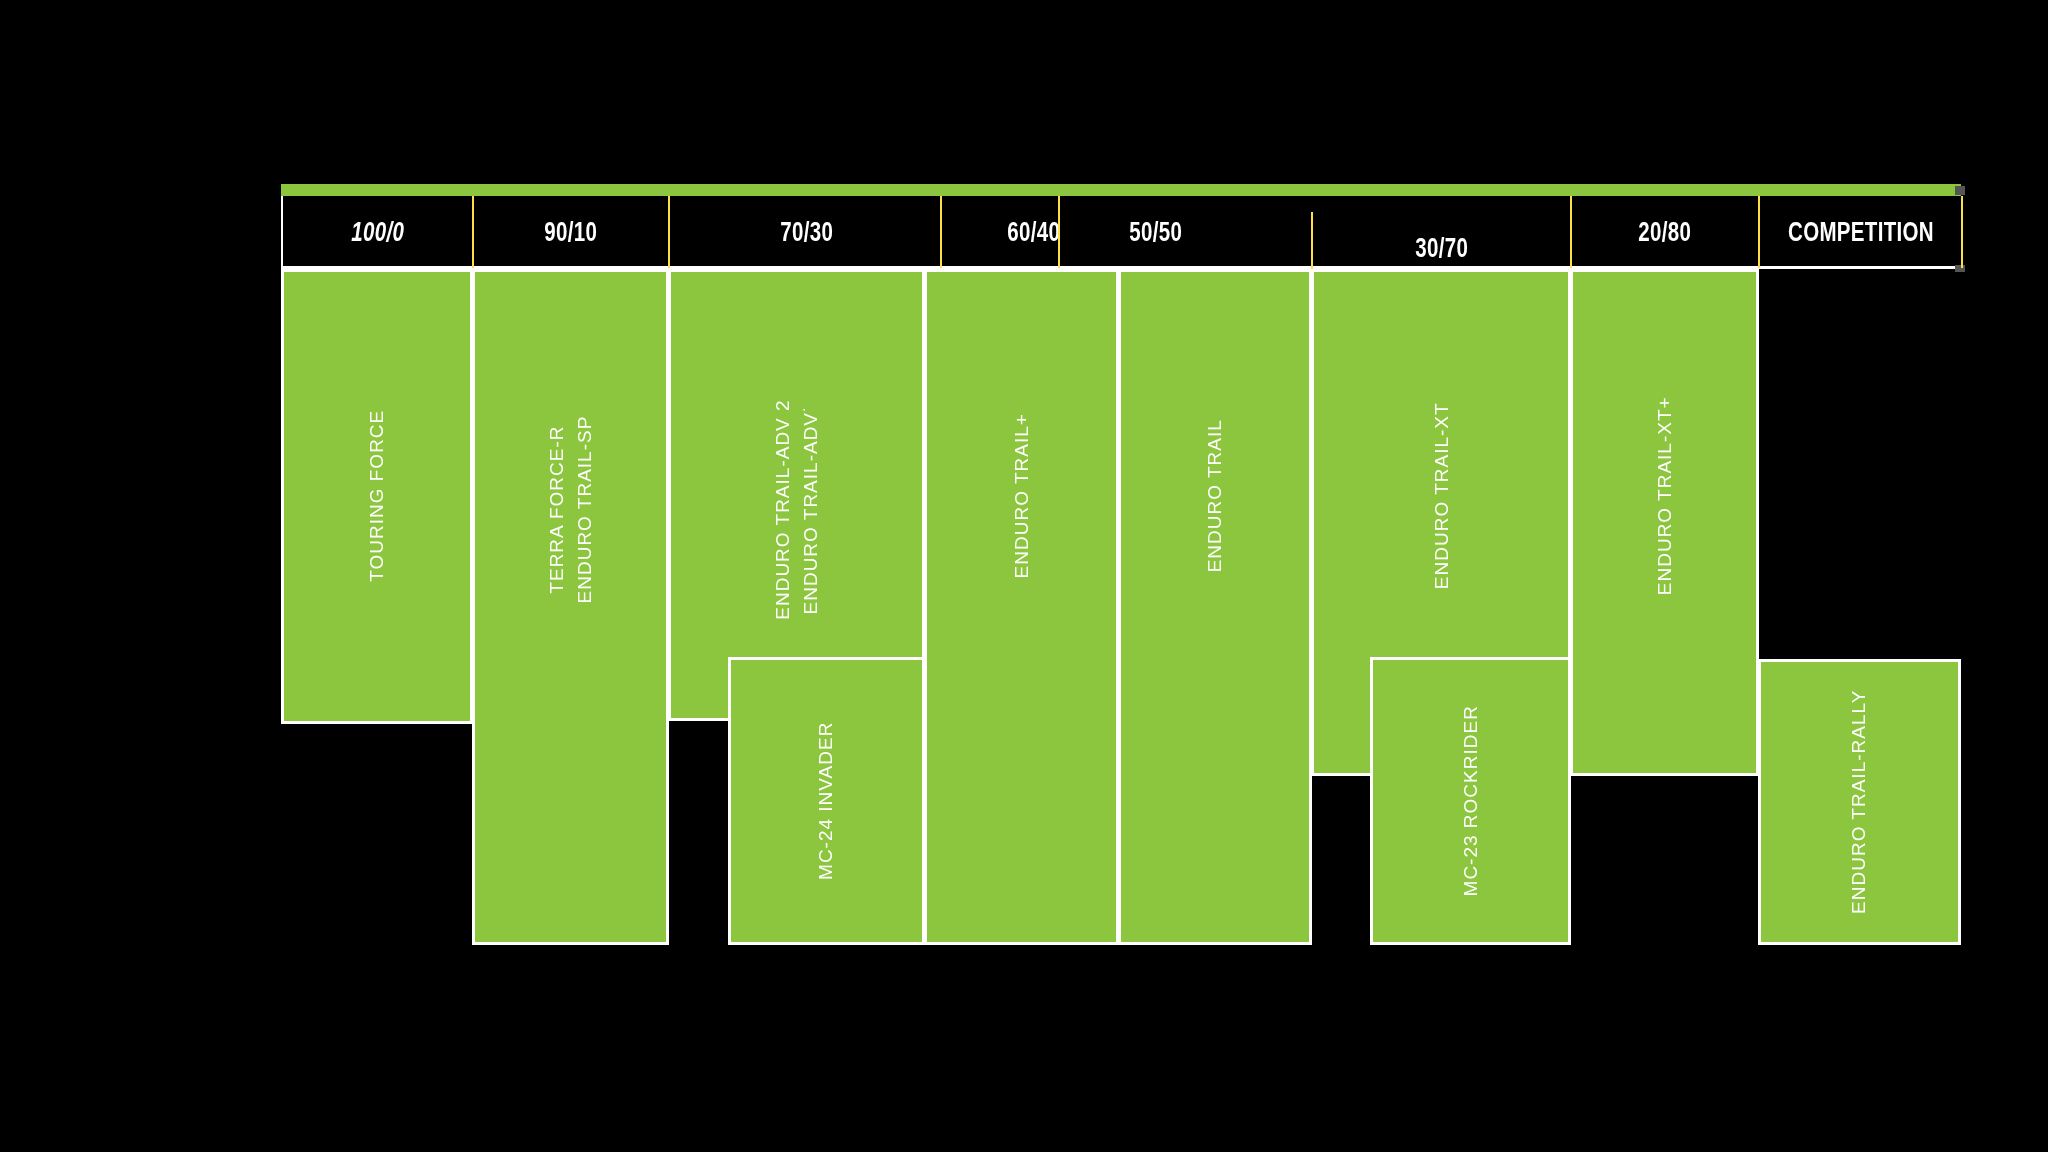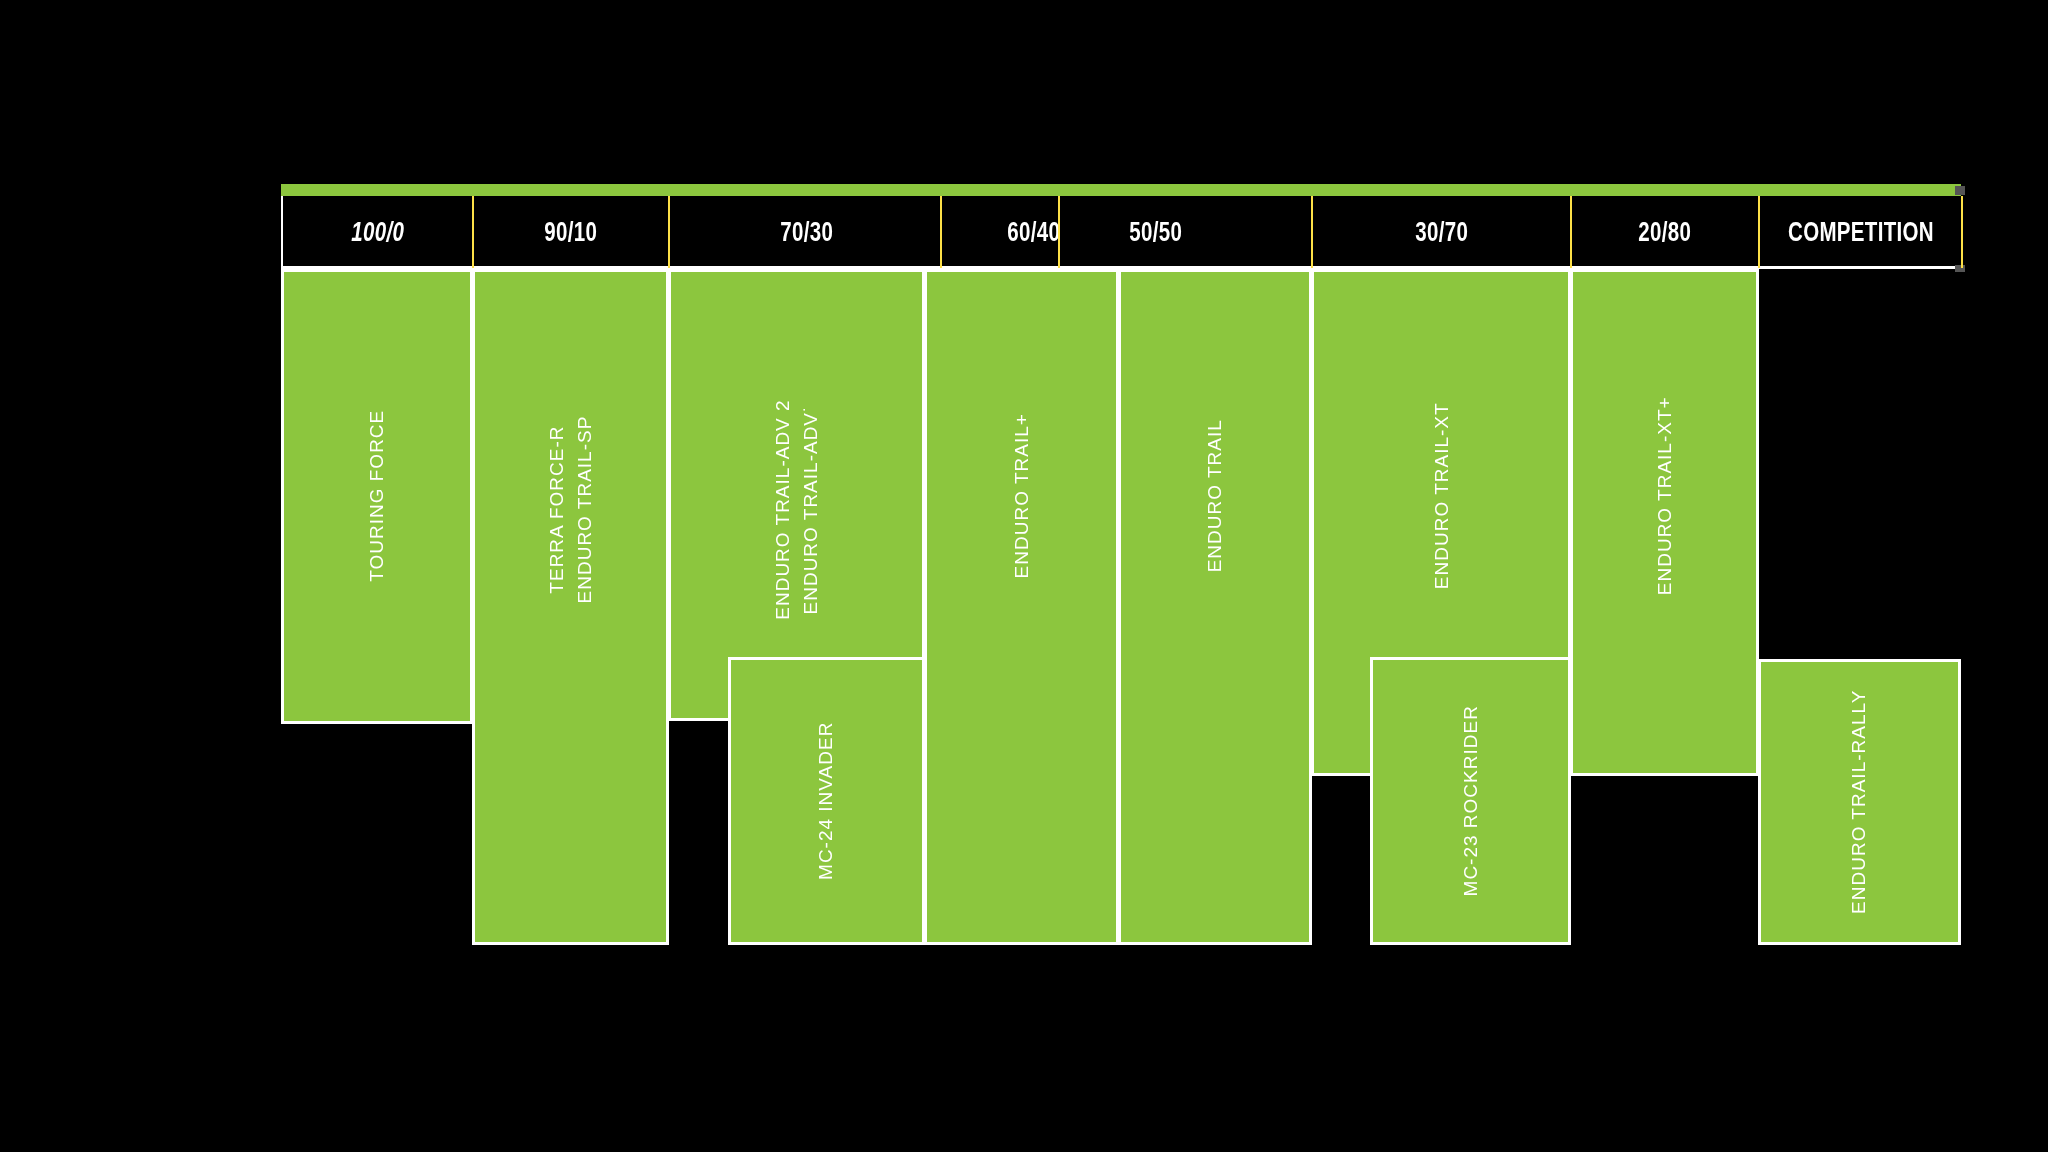--- a/index.html
+++ b/index.html
@@ -90,21 +90,21 @@
       </div>
       <div class="hdr-cell" style="position: absolute; left: 668px; top: 196px; width: 276px; height: 72px;">
         <div class="hdr-label">70/30</div>
       </div>
       <div class="hdr-cell" style="position: absolute; left: 940px; top: 196px; width: 186px; height: 72px;">
         <div class="hdr-label">60/40</div>
       </div>
       <div class="hdr-cell" style="position: absolute; left: 1058px; top: 196px; width: 193px; height: 72px;">
         <div class="hdr-label">50/50</div>
       </div>
-      <div class="hdr-cell" style="position: absolute; left: 1311px; top: 196px; width: 259px; height: 72px;">
+      <div class="hdr-cell" style="position: absolute; left: 1311px; top: 212px; width: 259px; height: 72px;">
         <div class="hdr-label">30/70</div>
       </div>
       <div class="hdr-cell" style="position: absolute; left: 1570px; top: 196px; width: 188px; height: 72px;">
         <div class="hdr-label">20/80</div>
       </div>
       <div class="hdr-cell" style="position: absolute; left: 1758px; top: 196px; width: 203px; height: 72px;">
         <div class="hdr-label">COMPETITION</div>
       </div>
       <div class="hdr-cell" style="position: absolute; left: 1961px; top: 196px; width: 0px; height: 72px;"></div>
     </div>

